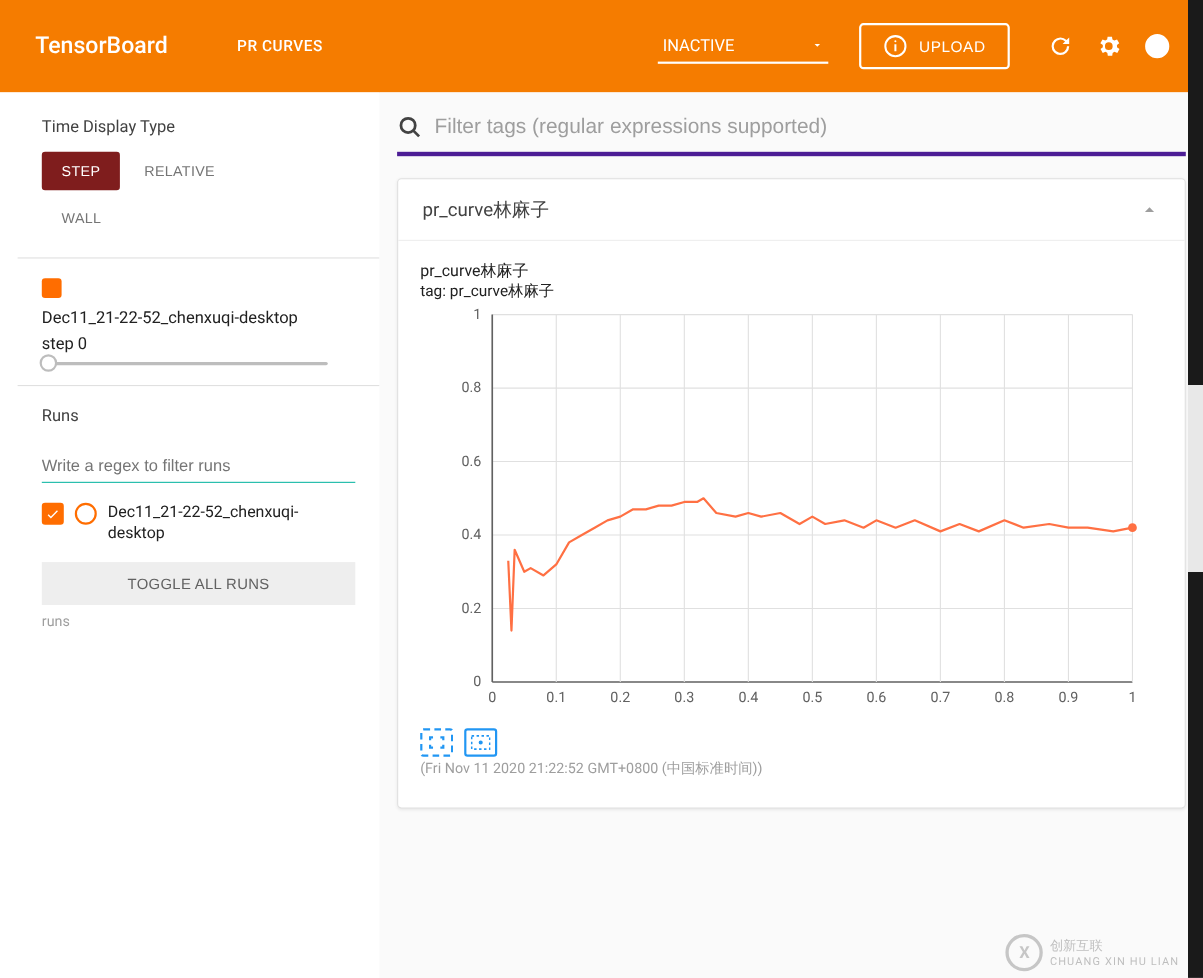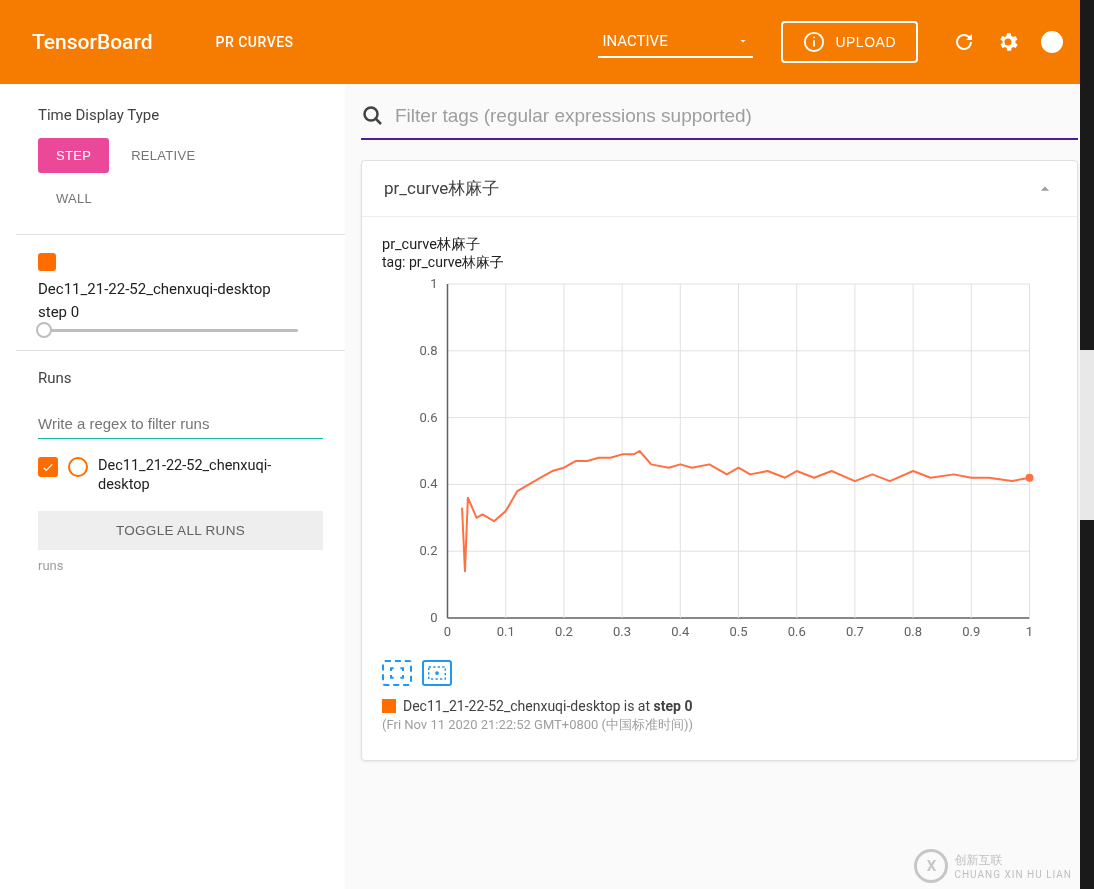--- a/index.html
+++ b/index.html
@@ -12,40 +12,40 @@
 .inactive-select { display: flex; align-items: center; font-size: 15px; font-weight: 400; padding: 6px 4px; border-bottom: 2px solid #fff; margin-right: 28px; cursor: pointer; min-width: 155px; justify-content: space-between; }
 .upload-btn { border: 2px solid #fff; border-radius: 4px; background: transparent; color: #fff; padding: 8px 20px; font-size: 14px; font-weight: 500; display: flex; align-items: center; gap: 10px; cursor: pointer; margin-right: 24px; letter-spacing: 0.5px; }
 .hicon { width: 24px; height: 24px; display: inline-flex; align-items: center; justify-content: center; cursor: pointer; margin: 0 10px; }
 .hicon svg { width: 24px; height: 24px; fill: #fff; }
 .body { display: flex; height: calc(100% - 64px); }
 .sidebar { width: 345px; padding: 22px 0 0 16px; background: #fff; border-right: none; }
 .sb-section { padding: 0 22px; }
 .sb-label { font-size: 15px; color: #424242; margin-bottom: 14px; }
 .segmented { margin-bottom: 10px; }
 .seg-btn { display: inline-block; padding: 10px 18px; font-size: 13px; font-weight: 500; color: #757575; background: transparent; border: none; border-radius: 3px; cursor: pointer; letter-spacing: 0.3px; }
-.seg-btn.active { background: #ec4899; color: #fff; }
+.seg-btn.active { background: #7f1d1d; color: #fff; }
 .seg-btn.wall { margin-left: 0; }
 .sb-hr { border: none; border-top: 1px solid #e0e0e0; margin: 18px 0; }
 .run-swatch { width: 18px; height: 18px; border-radius: 3px; background: #ff6d00; margin-bottom: 8px; }
 .run-name { font-size: 15px; color: #212121; line-height: 1.35; }
 .step-text { font-size: 15px; color: #212121; margin-top: 4px; }
 .slider-wrap { margin-top: 8px; width: 260px; }
 .slider-track { height: 3px; background: #bdbdbd; position: relative; border-radius: 2px; }
 .slider-thumb { width: 16px; height: 16px; border-radius: 50%; background: #fff; border: 2px solid #bdbdbd; position: absolute; top: -7px; left: -2px; }
 .runs-filter { width: 100%; border: none; border-bottom: 1px solid #14b8a6; padding: 6px 0; font-size: 15px; color: #424242; outline: none; margin-top: 8px; }
 .runs-filter::placeholder { color: #757575; }
 .run-row { display: flex; align-items: flex-start; gap: 10px; margin-top: 18px; }
 .checkbox { width: 20px; height: 20px; border: 2px solid #ff6d00; border-radius: 3px; background: #ff6d00; display: flex; align-items: center; justify-content: center; flex-shrink: 0; }
 .checkbox svg { fill: #fff; width: 14px; height: 14px; }
 .radio { width: 20px; height: 20px; border: 2px solid #ff6d00; border-radius: 50%; flex-shrink: 0; }
 .run-row-label { font-size: 14.5px; color: #212121; line-height: 1.3; }
 .toggle-all { margin-top: 16px; width: 100%; background: #eeeeee; border: none; padding: 12px 0; font-size: 13.5px; color: #616161; letter-spacing: 0.3px; cursor: pointer; font-weight: 400; }
 .runs-footer { font-size: 13px; color: #9e9e9e; margin-top: 8px; }
 .main { flex: 1; padding: 16px 16px 0 16px; overflow: auto; background: #fafafa; }
-.filter-row { display: flex; align-items: center; border-bottom: 2px solid #4c1d95; padding: 4px 0 10px 0; gap: 10px; }
+.filter-row { display: flex; align-items: center; border-bottom: 4px solid #4c1d95; padding: 4px 0 10px 0; gap: 10px; }
 .filter-row input { border: none; flex: 1; font-size: 19px; color: #757575; outline: none; background: transparent; }
 .filter-row input::placeholder { color: #9e9e9e; }
 .search-icon { width: 24px; height: 24px; color: #424242; }
 .card { background: #fff; border: 1px solid #e0e0e0; border-radius: 4px; margin-top: 20px; box-shadow: 0 1px 3px rgba(0,0,0,0.08); }
 .card-header { display: flex; align-items: center; justify-content: space-between; padding: 16px 22px; border-bottom: 1px solid #eee; cursor: pointer; }
 .card-title { font-size: 17px; color: #424242; }
 .card-body { padding: 18px 20px 26px 20px; }
 .chart-title { font-size: 14.5px; color: #212121; }
 .chart-sub { font-size: 14px; color: #212121; }
 .chart { margin-top: 4px; width: 100%; }
@@ -207,24 +207,20 @@
                 <path d="M3 7V3h4M21 7V3h-4M3 13v4h4M21 13v4h-4"></path>
               </svg>
           </div>
           <div class="tool-btn">
             <svg width="18" height="14" viewBox="0 0 24 18" fill="none" stroke="#2196f3" stroke-width="2">
                 <rect x="1" y="1" width="22" height="16" stroke-dasharray="3 3"></rect>
                 <circle cx="12" cy="9" r="1.5" fill="#2196f3"></circle>
               </svg>
           </div>
         </div>
-        <div class="legend-row">
-          <div class="legend-sw"></div>
-          <span><span>Dec11_21-22-52_chenxuqi-desktop is at </span><b>step 0</b></span>
-        </div>
         <div class="legend-time">(Fri Nov 11 2020 21:22:52 GMT+0800 (中国标准时间))</div>
       </div>
     </div>
   </div>
 </div>
 
 <div class="right-strip"></div>
 <div class="right-strip-notch"></div>
 
 <div class="watermark">

